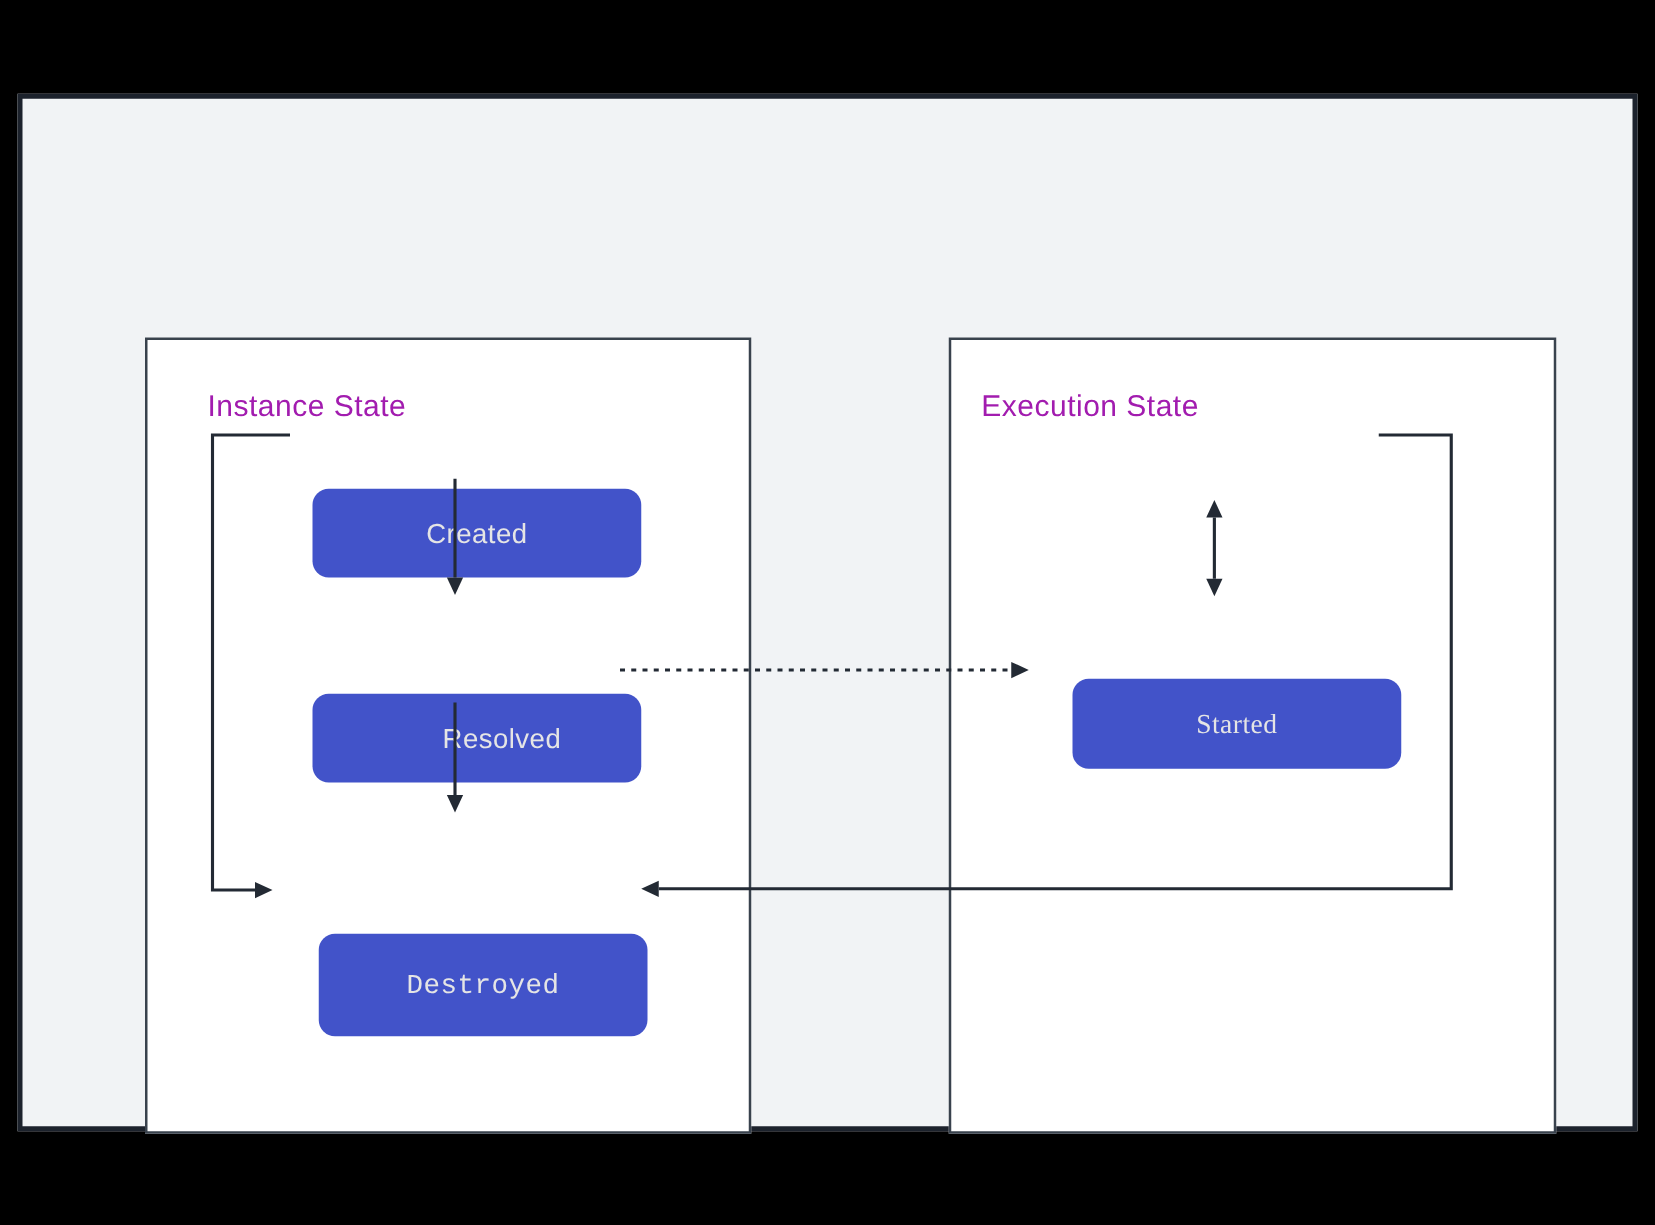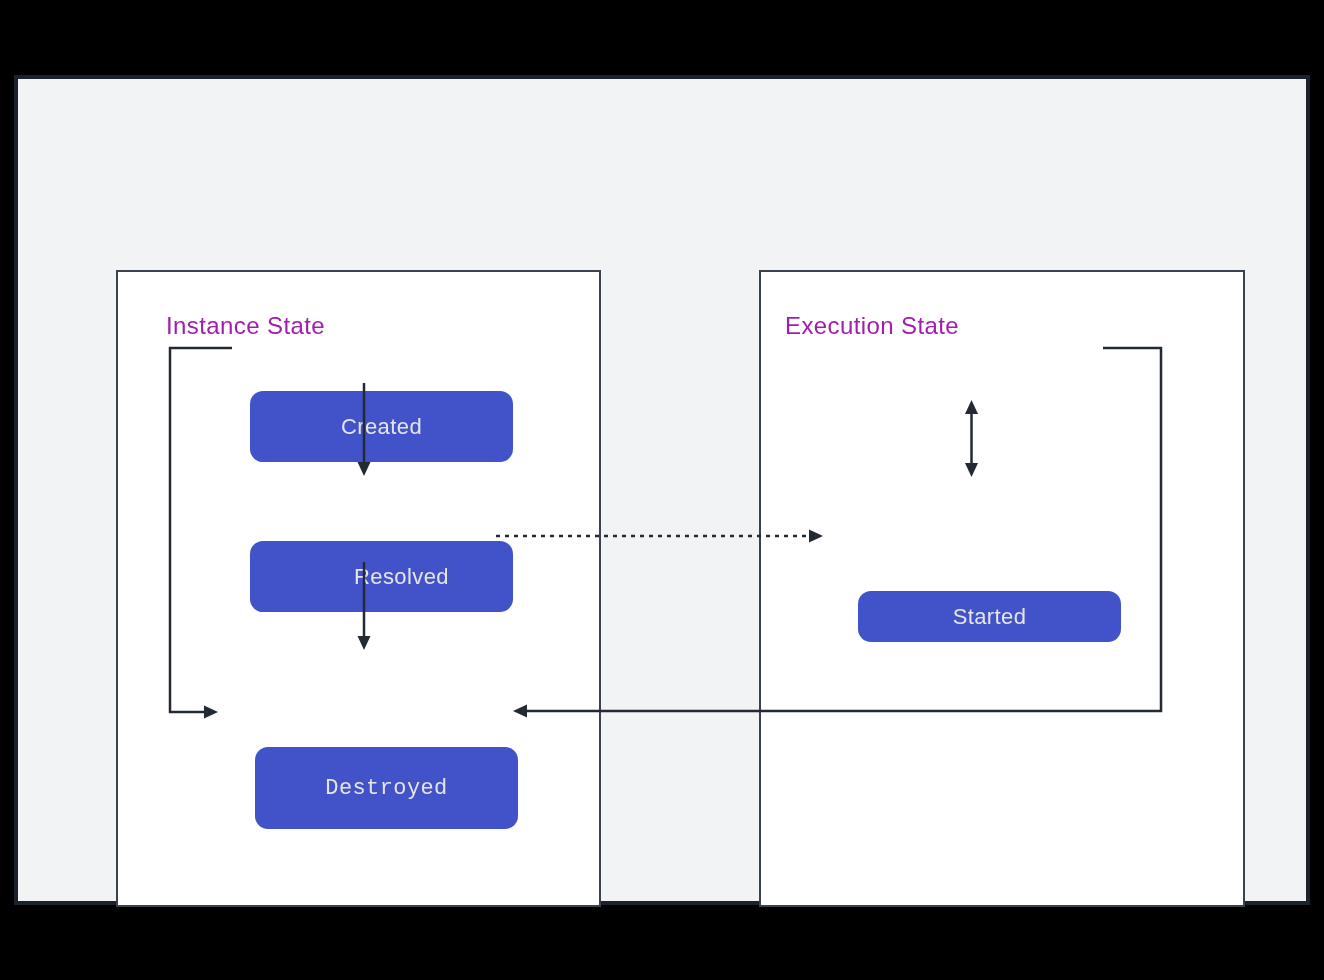--- a/index.html
+++ b/index.html
@@ -62,24 +62,24 @@
     border-radius: 13px;
     display: flex;
     align-items: center;
     justify-content: center;
     color: #e5e5e5;
     font-size: 22px;
     font-weight: 500;
     letter-spacing: 0.4px;
   }
   #node-created   { left: 232px; top: 312px; }
-  #node-resolved  { left: 232px; top: 462px; padding-left: 40px; }
+  #node-resolved  { left: 232px; top: 476px; padding-left: 40px; }
   #node-destroyed { left: 237px; top: 668px; height: 82px; font-family: Liberation Mono, monospace; }
   #node-stopped   { left: 840px; top: 312px; }
-  #node-started   { left: 840px; top: 512px; height: 51px; }
+  #node-started   { left: 840px; top: 464px; height: 72px; font-family: Liberation Serif, serif; }
   #edges {
     position: absolute;
     left: 0;
     top: 0;
     width: 1324px;
     height: 980px;
     pointer-events: none;
   }
   #edges path, #edges line {
     stroke: #232a34;

